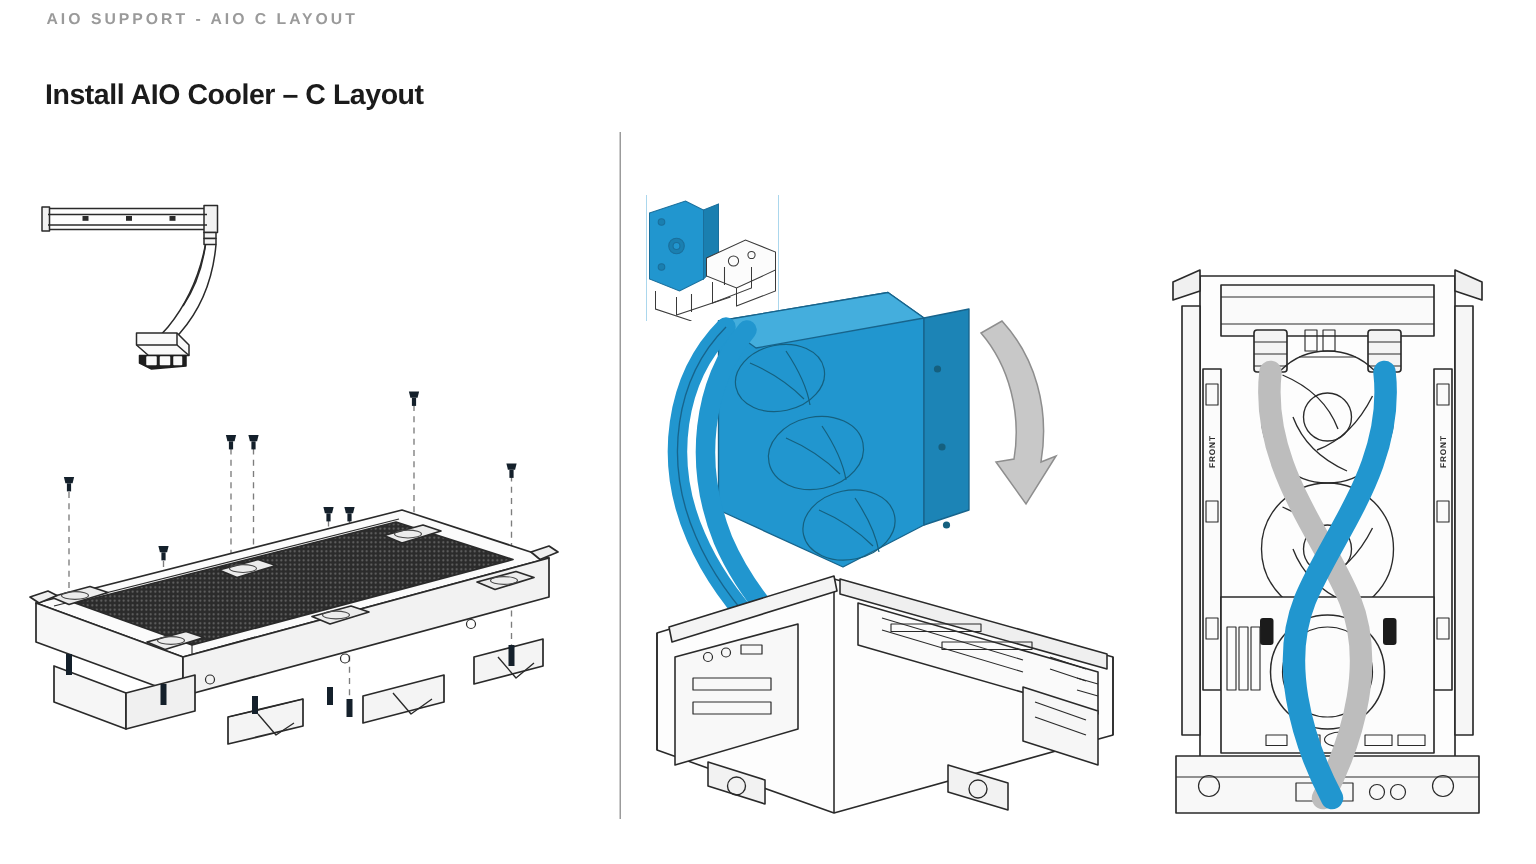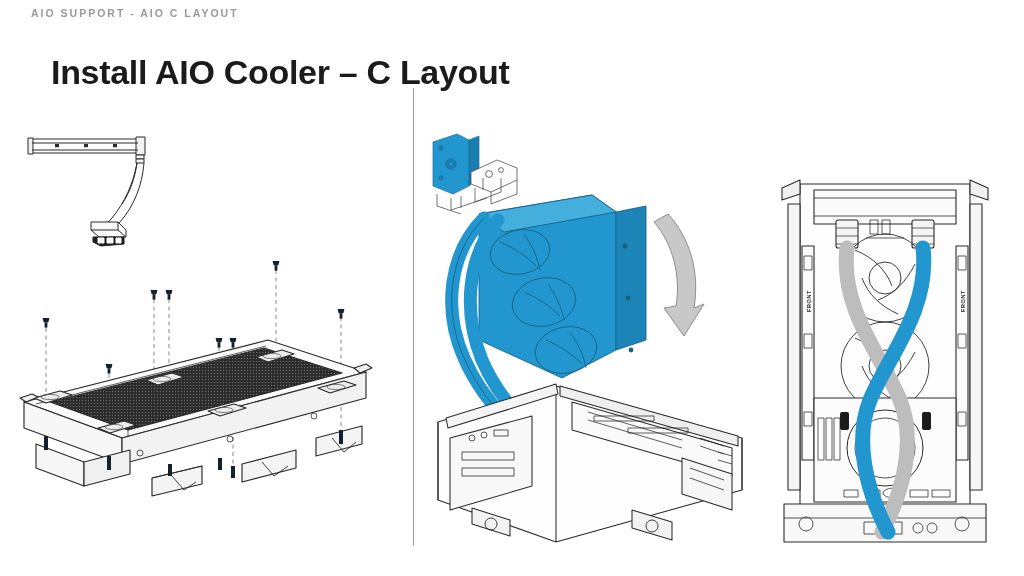--- a/index.html
+++ b/index.html
@@ -15,25 +15,24 @@
   .eyebrow {
     position:absolute; left:31px; top:7px;
     font-size:10.5px; font-weight:600;
     letter-spacing:2.0px;
     color:#9a9a9a;
     text-transform:uppercase;
     white-space:nowrap;
   }
   .page-title {
     position:absolute; left:30px; top:53px;
-    font-size:34px; font-weight:700;
+    font-size:19px; font-weight:700;
     letter-spacing:-0.3px;
     color:#1b1b1b;
     white-space:nowrap;
-    margin-left:21px;
   }
 
   
   .divider {
     position:absolute; left:413px; top:88px;
     width:1px; height:458px;
     background:#9b9b9b;
   }
 
   

